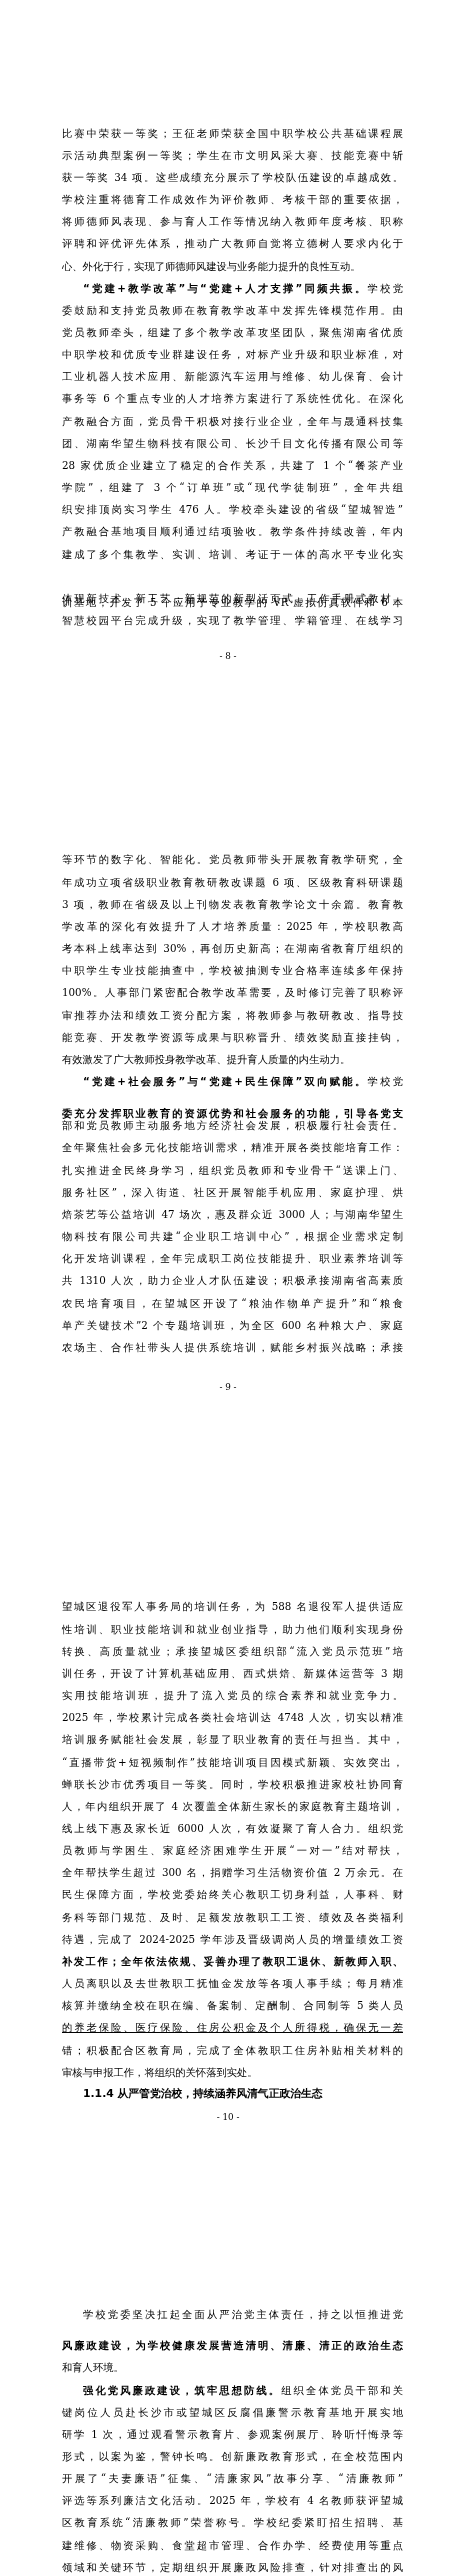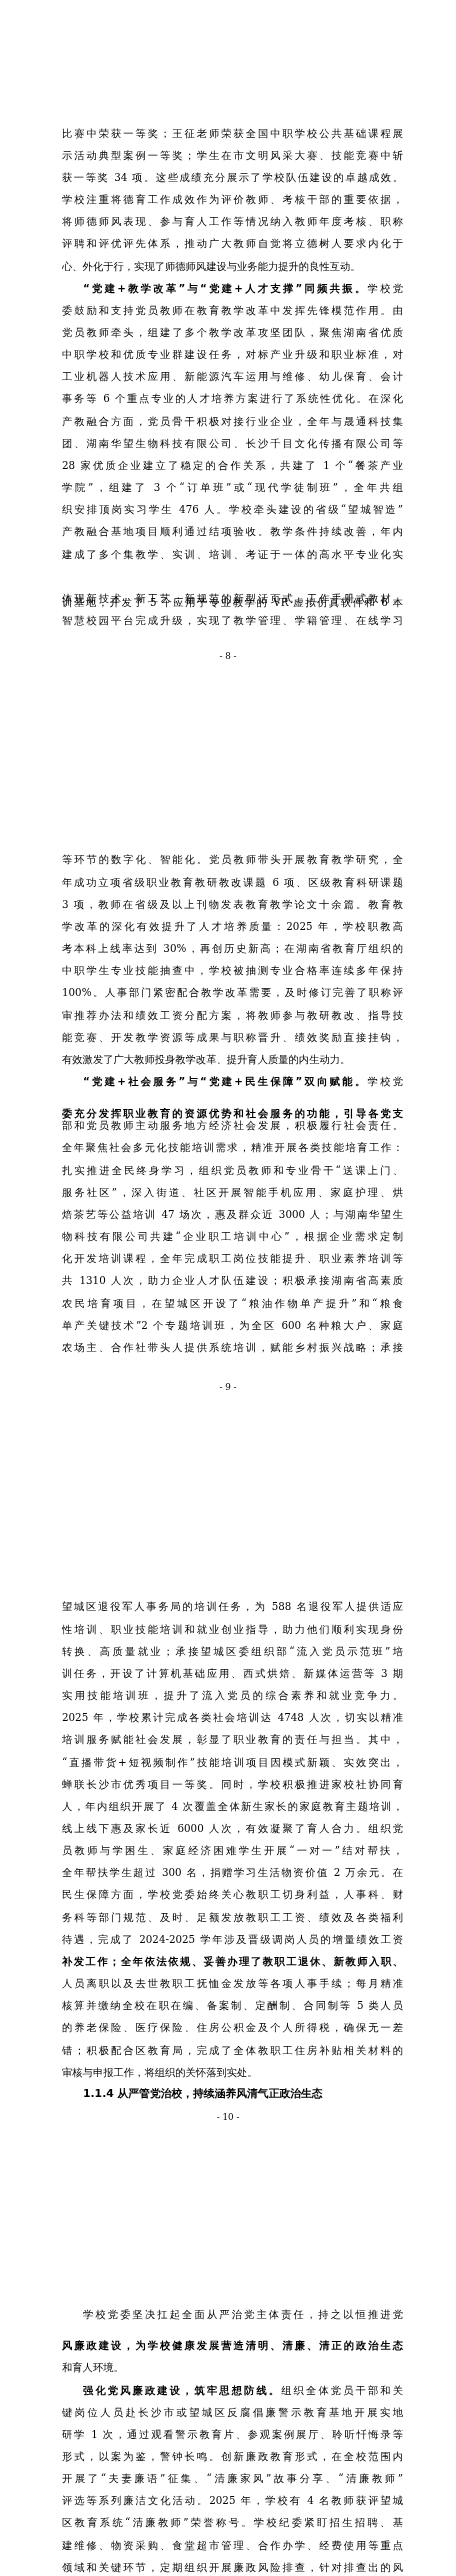--- a/index.html
+++ b/index.html
@@ -86,21 +86,21 @@
       <div class="line" style="top: 334px; white-space: nowrap;"><span>人，年内组织开展了 4 次覆盖全体新生家长的家庭教育主题培训，</span></div>
       <div class="line" style="top: 356px; white-space: nowrap;"><span>线上线下惠及家长近 6000 人次，有效凝聚了育人合力。组织党</span></div>
       <div class="line" style="top: 378px; white-space: nowrap;"><span>员教师与学困生、家庭经济困难学生开展“一对一”结对帮扶，</span></div>
       <div class="line" style="top: 400px; white-space: nowrap;"><span>全年帮扶学生超过 300 名，捐赠学习生活物资价值 2 万余元。在</span></div>
       <div class="line" style="top: 422px; white-space: nowrap;"><span>民生保障方面，学校党委始终关心教职工切身利益，人事科、财</span></div>
       <div class="line" style="top: 445px; white-space: nowrap;"><span>务科等部门规范、及时、足额发放教职工工资、绩效及各类福利</span></div>
       <div class="line" style="top: 467px; white-space: nowrap;"><span>待遇，完成了 2024-2025 学年涉及晋级调岗人员的增量绩效工资</span></div>
       <div class="line" style="top: 489px; white-space: nowrap; font-weight: bold;"><span>补发工作；全年依法依规、妥善办理了教职工退休、新教师入职、</span></div>
       <div class="line" style="top: 511px; white-space: nowrap;"><span>人员离职以及去世教职工抚恤金发放等各项人事手续；每月精准</span></div>
       <div class="line" style="top: 533px; white-space: nowrap;"><span>核算并缴纳全校在职在编、备案制、定酬制、合同制等 5 类人员</span></div>
-      <div class="line" style="top: 555px; white-space: nowrap;"><span>的养老保险、医疗保险、住房公积金及个人所得税，确保无一差</span></div>
+      <div class="line" style="top: 555px; white-space: nowrap; text-decoration: underline;"><span>的养老保险、医疗保险、住房公积金及个人所得税，确保无一差</span></div>
       <div class="line" style="top: 578px; white-space: nowrap;"><span>错；积极配合区教育局，完成了全体教职工住房补贴相关材料的</span></div>
       <div class="line last" style="top: 600px; white-space: nowrap;"><span>审核与申报工作，将组织的关怀落到实处。</span></div>
       <div class="line indent heading" style="top: 622px; font-size: 10.8px; white-space: nowrap;">1.1.4 从严管党治校，持续涵养风清气正政治生态</div>
       <div class="pagenum" style="top: 650px;">- 10 -</div>
     </div>
     <div class="page" style="top: 2191px;">
       <div class="line indent" style="top: 112px; white-space: nowrap;"><span>学校党委坚决扛起全面从严治党主体责任，持之以恒推进党</span></div>
       <div class="line" style="top: 143px; white-space: nowrap; font-weight: bold;"><span>风廉政建设，为学校健康发展营造清明、清廉、清正的政治生态</span></div>
       <div class="line last" style="top: 165px; white-space: nowrap;"><span>和育人环境。</span></div>
       <div class="line indent" style="top: 188px; white-space: nowrap;"><span class="bold">强化党风廉政建设，筑牢思想防线。</span><span>组织全体党员干部和关</span></div>

